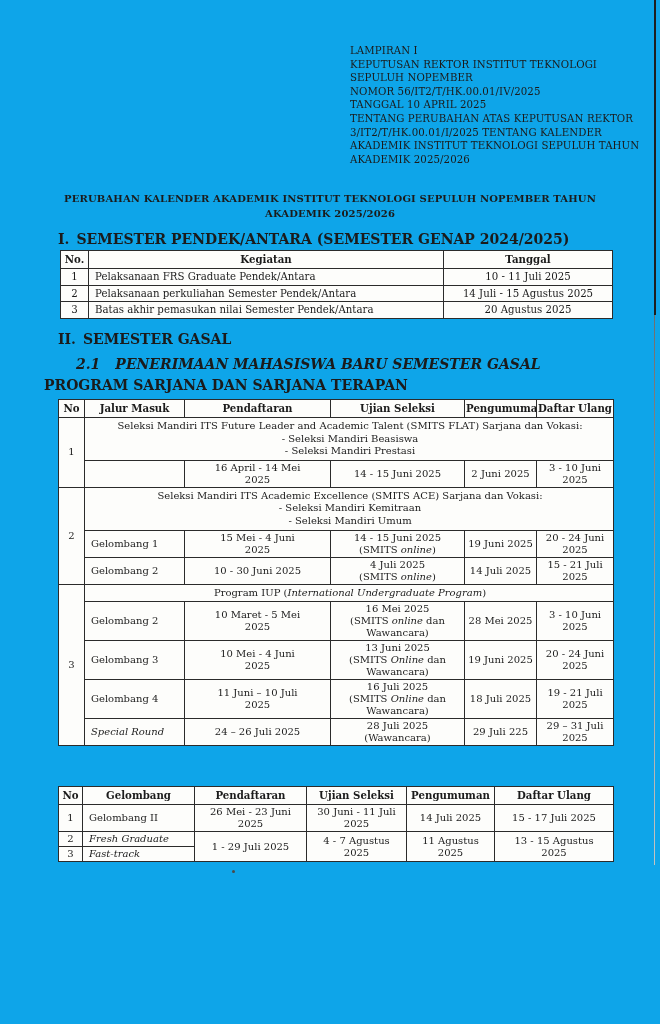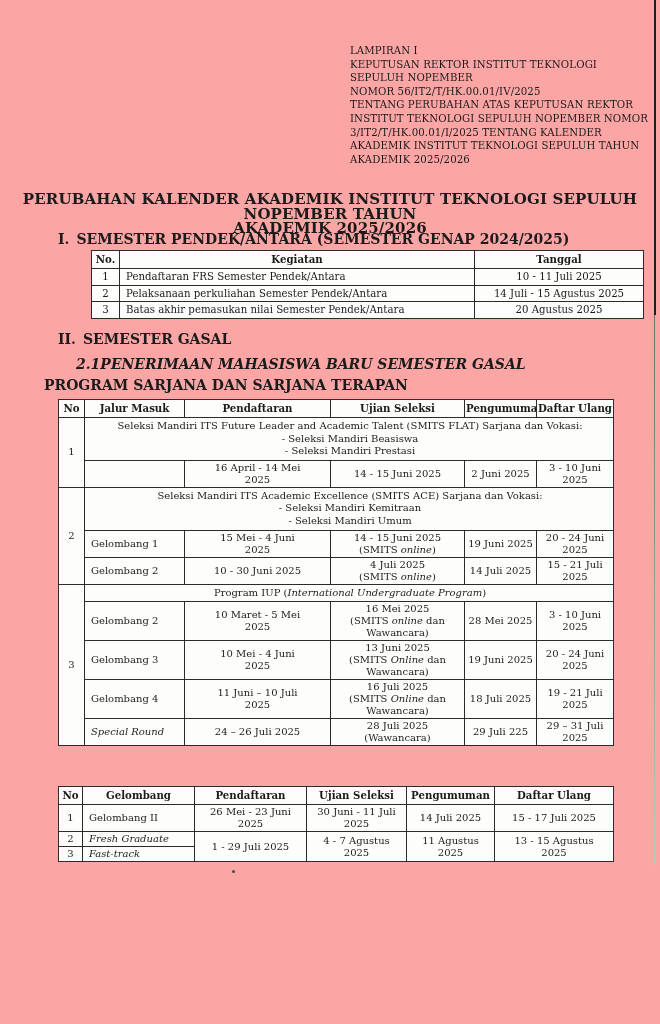--- a/index.html
+++ b/index.html
@@ -1,38 +1,38 @@
 <!DOCTYPE html>
 <html><head>
 <meta charset="utf-8">
 <style>
   html,body{margin:0;padding:0;}
   body{width:660px;height:1024px;background:#e8e8e6;}
-  .page{position:relative;width:660px;height:1024px;background:#fca5a5;overflow:hidden;
+  .page{position:relative;width:660px;height:1024px;background:#0ea5e9;overflow:hidden;
         font-family:"DejaVu Serif",serif;color:#1b1b1b;}
   .header-block{position:absolute;left:350px;top:44px;width:302px;
         font-size:10.2px;line-height:13.6px;letter-spacing:.1px;}
   .doc-title{position:absolute;top:192px;left:0;width:660px;text-align:center;
-        font-weight:bold;font-size:15px;line-height:14.5px;letter-spacing:.15px;}
+        font-weight:bold;font-size:10px;line-height:14.5px;letter-spacing:.15px;}
   .sec-heading{position:absolute;font-weight:bold;font-size:14px;white-space:nowrap;}
   .sec-num{display:inline-block;margin-right:7px;}
   #sec1{top:231px;left:58px;}
   #sec2{top:331px;left:58px;}
   #sec21{top:356px;left:76px;font-style:italic;}
-  #sec21 .sec-num{margin-right:0;}
+  #sec21 .sec-num{margin-right:15px;}
   #prog1{top:377px;left:44px;}
   #prog2{top:767px;left:58px;}
   table{border-collapse:collapse;position:absolute;table-layout:fixed;background:#fdfdfb;}
   td,th{border:1px solid #2b2b2b;font-size:10px;line-height:12px;padding:1px 2px;
         vertical-align:middle;overflow:hidden;}
   th{font-weight:bold;text-align:center;font-size:10.2px;line-height:13px;padding:2px 1px;}
   .c{text-align:center;}
   .l{text-align:left;padding-left:6px;}
   .desc{text-align:center;padding-left:4px;line-height:12.6px;padding-top:2px;padding-bottom:2px;}
-  #table-pendek{top:250px;left:60px;width:552px;margin-left:31px;}
+  #table-pendek{top:250px;left:60px;width:552px;}
   #table-pendek td{font-size:10.2px;line-height:13.5px;}
   #table-sarjana{top:399px;left:58px;width:555px;}
   #table-pasca{top:786px;left:58px;width:555px;}
   .edge-line-a{position:absolute;right:4px;top:0;width:2px;height:315px;background:#1e1e1e;}
   .edge-line-b{position:absolute;right:5px;top:315px;width:1px;height:550px;
         background:linear-gradient(#6f6f6f,#c4c4c2);}
   .dot{position:absolute;left:232px;top:870px;width:3px;height:3px;background:#4a4a4a;border-radius:50%;}
 </style>
 </head>
 <body>
@@ -41,22 +41,22 @@
 
   <div class="edge-line-a"></div>
   <div class="edge-line-b"></div>
   <div class="dot"></div>
 
   <div class="header-block">
       <div>LAMPIRAN I</div>
       <div>KEPUTUSAN REKTOR INSTITUT TEKNOLOGI</div>
       <div>SEPULUH NOPEMBER</div>
       <div>NOMOR 56/IT2/T/HK.00.01/IV/2025</div>
+      <div>TANGGAL 10 APRIL 2025</div>
       <div>TENTANG PERUBAHAN ATAS KEPUTUSAN REKTOR</div>
-      <div>INSTITUT TEKNOLOGI SEPULUH NOPEMBER NOMOR</div>
       <div>3/IT2/T/HK.00.01/I/2025 TENTANG KALENDER</div>
       <div>AKADEMIK INSTITUT TEKNOLOGI SEPULUH TAHUN</div>
       <div>AKADEMIK 2025/2026</div>
     </div>
 
   <div class="doc-title">
     <div>PERUBAHAN KALENDER AKADEMIK INSTITUT TEKNOLOGI SEPULUH NOPEMBER TAHUN</div>
     <div>AKADEMIK 2025/2026</div>
   </div>
 
@@ -73,21 +73,21 @@
     <thead>
       <tr>
         <th>No.</th>
         <th>Kegiatan</th>
         <th>Tanggal</th>
       </tr>
     </thead>
     <tbody>
       <tr>
         <td class="c">1</td>
-        <td class="l">Pendaftaran FRS Semester Pendek/Antara</td>
+        <td class="l">Pelaksanaan FRS Graduate Pendek/Antara</td>
         <td class="c">10 - 11 Juli 2025</td>
       </tr>
       <tr>
         <td class="c">2</td>
         <td class="l">Pelaksanaan perkuliahan Semester Pendek/Antara</td>
         <td class="c">14 Juli - 15 Agustus 2025</td>
       </tr>
       <tr>
         <td class="c">3</td>
         <td class="l">Batas akhir pemasukan nilai Semester Pendek/Antara</td>

